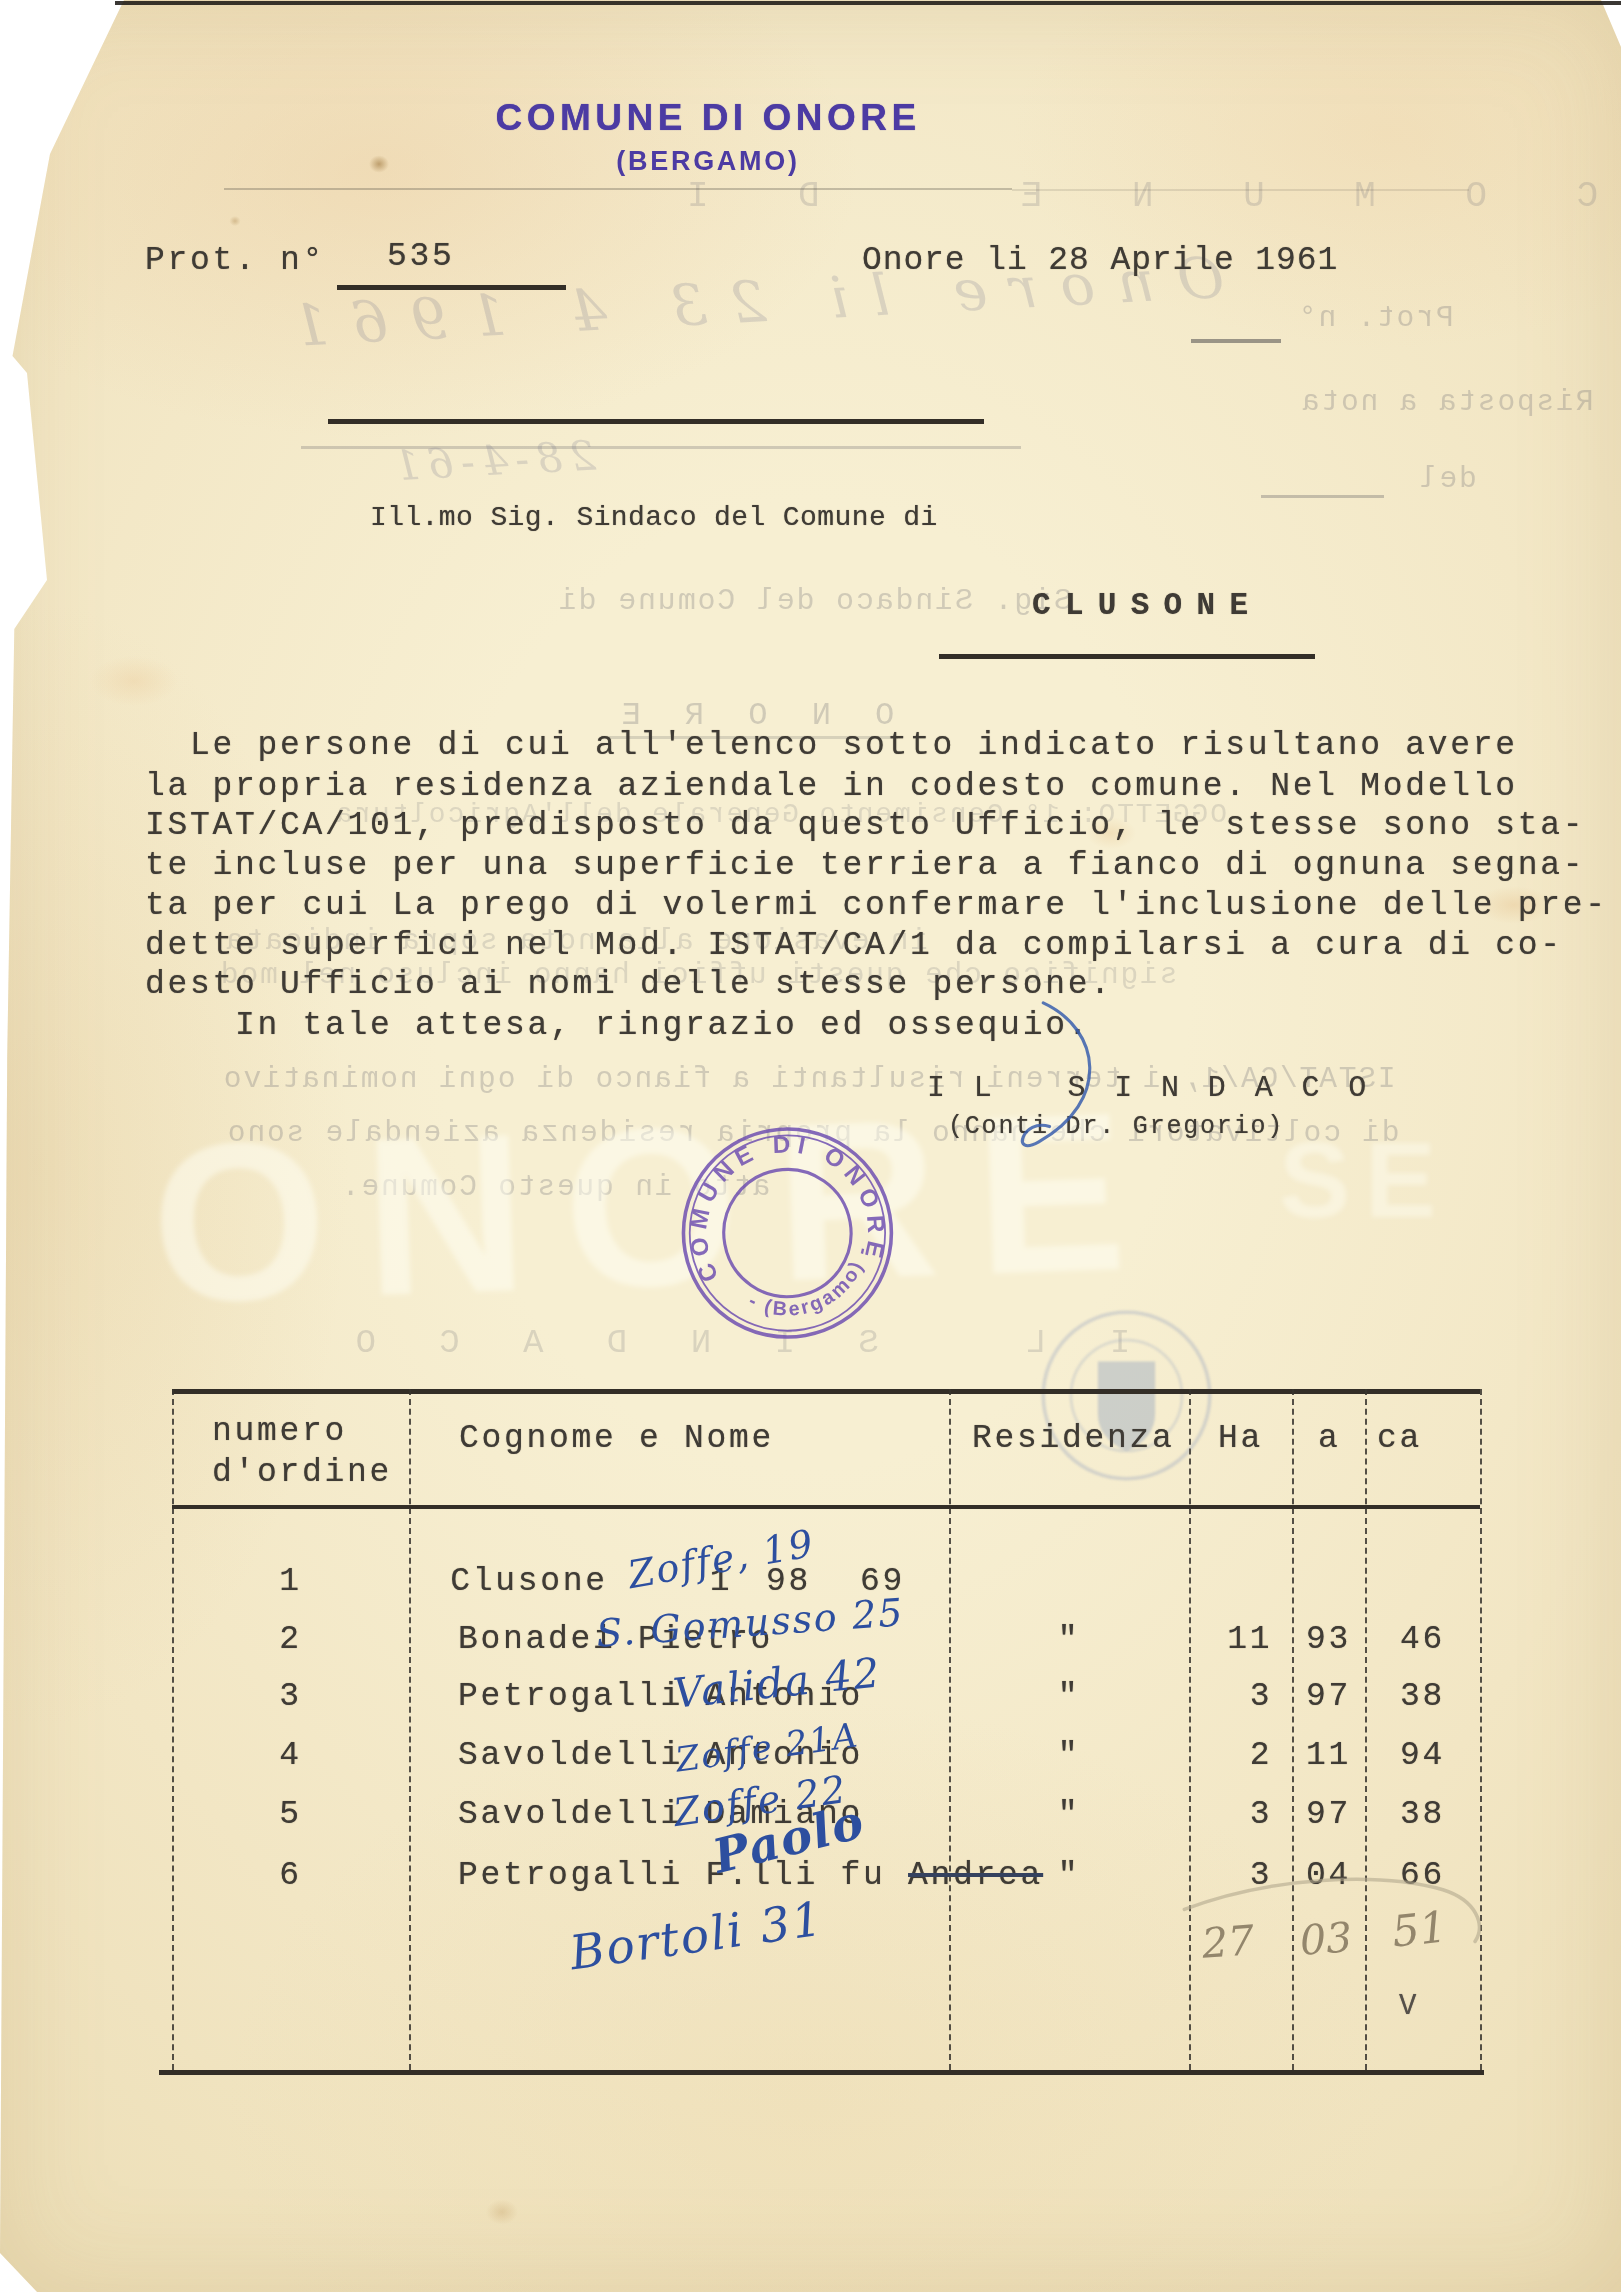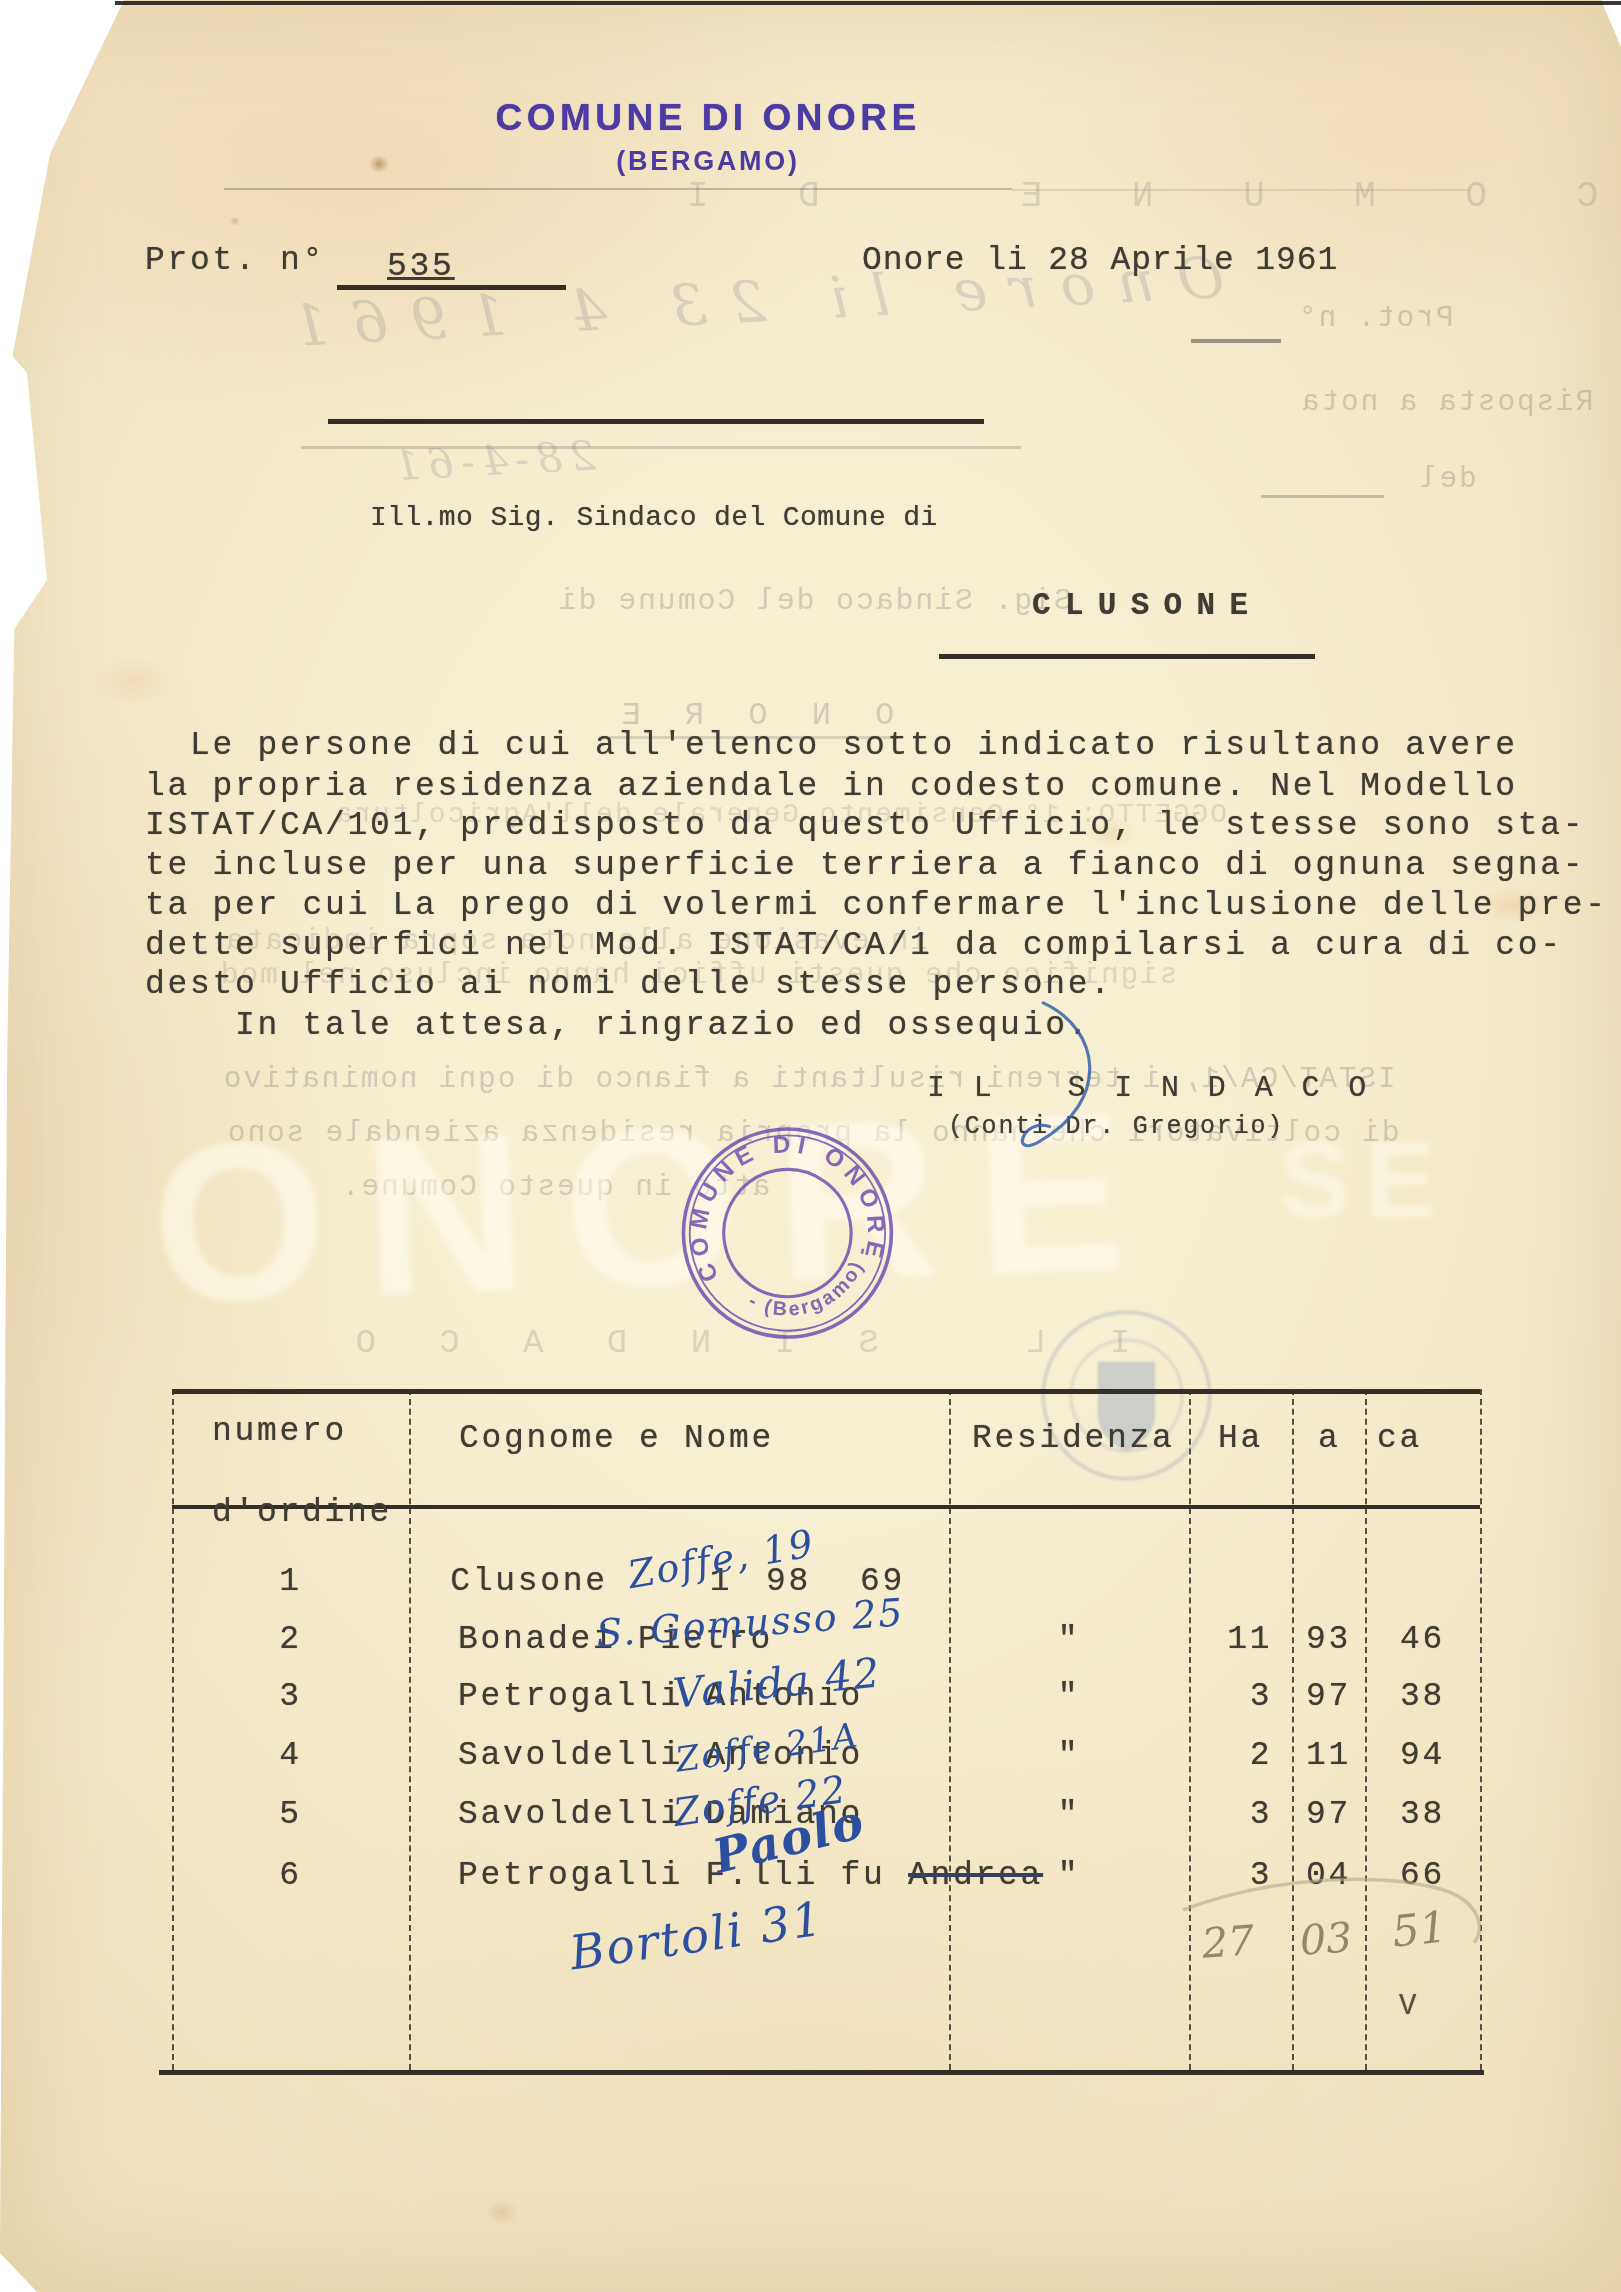--- a/index.html
+++ b/index.html
@@ -94,21 +94,21 @@
 
   <div class="wm" style="left:152px;top:1079px;font-size:224px;letter-spacing:38px;transform:rotate(-2deg);">ONORE</div>
   <div class="wm" style="left:1279px;top:1118px;font-size:107px;letter-spacing:14.3px;color:rgba(255,255,246,.42);">SE</div>
 
   <div class="lh-title">COMUNE DI ONORE</div>
   <div class="lh-sub">(BERGAMO)</div>
   <div class="pencil-line" style="left:224px;top:188px;width:788px;"></div>
   <div class="pencil-line" style="left:1012px;top:189px;width:457px;opacity:.45;"></div>
 
   <div class="type" style="left:145px;top:242px;">Prot. n°</div>
-  <div class="type" style="left:387px;top:248px;text-decoration:underline;">535</div>
+  <div class="type" style="left:387px;top:238px;">535</div>
   <div class="rule" style="left:337px;top:285px;width:229px;"></div>
   <div class="type" style="left:862px;top:242px;letter-spacing:0.9px;">Onore li 28 Aprile 1961</div>
 
   <div class="rule" style="left:328px;top:419px;width:656px;height:5.4px;"></div>
 
   <div class="type small-type" style="left:370px;top:502px;letter-spacing:0.4px;">Ill.mo Sig. Sindaco del Comune di</div>
   <div class="type" style="left:1032px;top:588px;font-size:31px;font-weight:bold;letter-spacing:14.3px;">CLUSONE</div>
   <div class="rule" style="left:939px;top:654px;width:376px;"></div>
 
   <div class="type" style="left:145px;top:727px;">  Le persone di cui all'elenco sotto indicato risultano avere</div>
@@ -155,21 +155,21 @@
   <div class="rule" style="left:159px;top:2070px;width:1325px;"></div>
   <div class="vline" style="left:172px;"></div>
   <div class="vline" style="left:409px;"></div>
   <div class="vline" style="left:949px;"></div>
   <div class="vline" style="left:1189px;"></div>
   <div class="vline" style="left:1292px;"></div>
   <div class="vline" style="left:1365px;"></div>
   <div class="vline" style="left:1480px;"></div>
 
   <div class="type" style="left:212px;top:1413px;">numero</div>
-  <div class="type" style="left:212px;top:1494px;">d'ordine</div>
+  <div class="type" style="left:212px;top:1454px;">d'ordine</div>
   <div class="type" style="left:459px;top:1420px;">Cognome e Nome</div>
   <div class="type" style="left:972px;top:1420px;">Residenza</div>
   <div class="type" style="left:1218px;top:1420px;">Ha</div>
   <div class="type" style="left:1318px;top:1420px;">a</div>
   <div class="type" style="left:1377px;top:1420px;">ca</div>
 
   <div class="cellrow type" style="top:1563px;">
     <div class="c1">1</div>
     <div class="c3">Clusone</div>
     <div class="c4">1</div>

